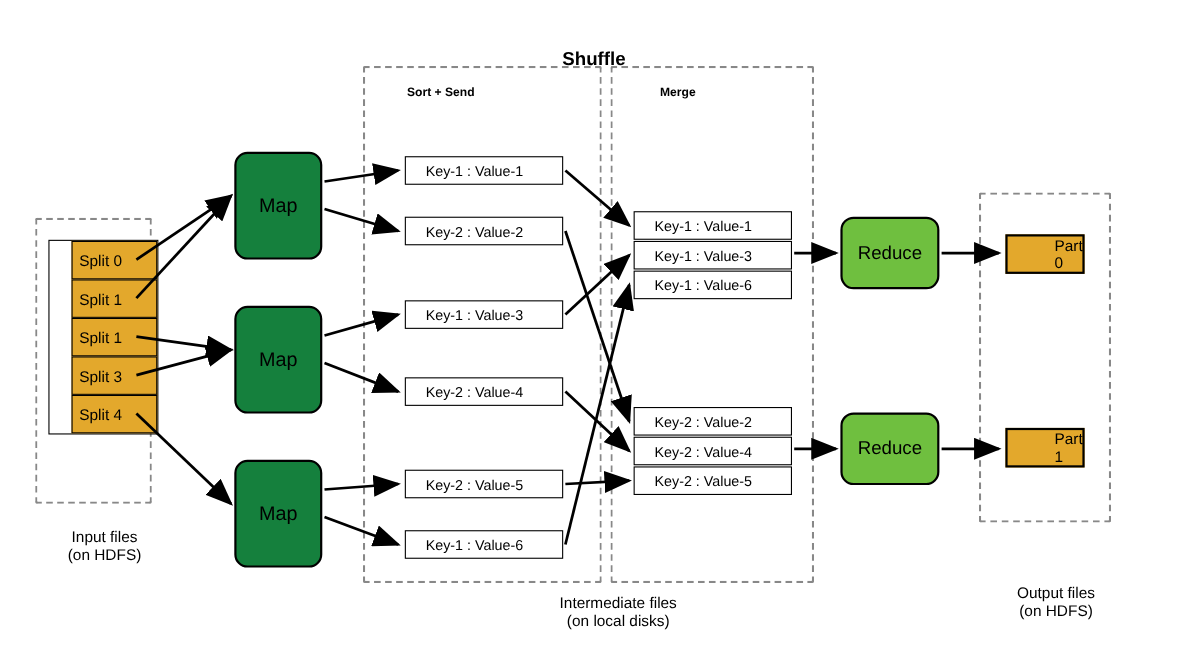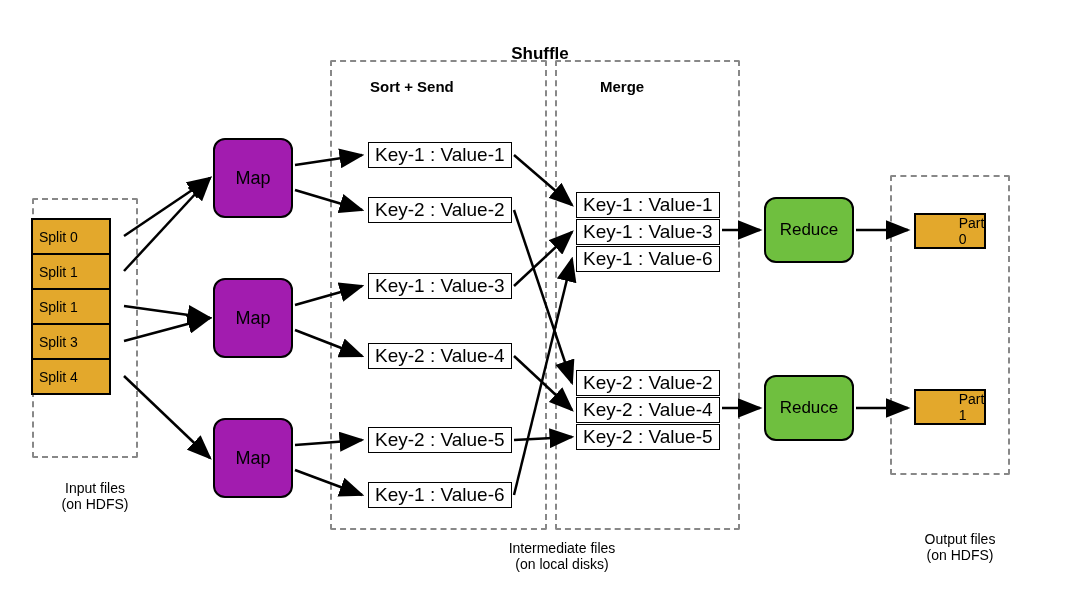--- a/index.html
+++ b/index.html
@@ -21,21 +21,21 @@
     position: absolute;
   }
   .title {
     font-weight: bold;
     font-size: 17px;
     text-align: center;
   }
   .phase-title {
     position: absolute;
     font-weight: bold;
-    font-size: 15px;
+    font-size: 11px;
     text-align: center;
   }
   .caption {
     font-size: 14px;
     text-align: center;
     color: #000;
   }
   .dash-box {
     position: absolute;
     border: 2px dashed #888;
@@ -51,25 +51,25 @@
     width: 78px;
     height: 35px;
     font-size: 14px;
     display: flex;
     align-items: center;
     padding-left: 6px;
     color: #000;
   }
   .map-box {
     position: absolute;
-    background: #a21caf;
+    background: #15803d;
     border: 2px solid #000;
     border-radius: 12px;
     width: 80px;
-    height: 80px;
+    height: 98px;
     display: flex;
     align-items: center;
     justify-content: center;
     font-size: 18px;
     color: #000;
   }
   .reduce-box {
     position: absolute;
     background: #6fbf3f;
     border: 2px solid #000;
@@ -82,24 +82,24 @@
     font-size: 17px;
     color: #000;
     text-align: right;
   }
   .kv-box {
     position: absolute;
     background: #fff;
     border: 1px solid #000;
     width: 144px;
     height: 26px;
-    font-size: 19px;
-    display: flex;
-    align-items: center;
-    padding-left: 6px;
+    font-size: 13px;
+    display: flex;
+    align-items: center;
+    padding-left: 18px;
   }
   .part-box {
     position: absolute;
     background: #e3a82c;
     border: 2px solid #000;
     width: 72px;
     height: 36px;
     display: flex;
     align-items: center;
     justify-content: center;
@@ -123,21 +123,21 @@
   <div class="title" style="left:490px; top:44px; width:100px;">Shuffle</div>
 
   <div class="dash-box" style="left:330px; top:60px; width:217px; height:470px;"></div>
   <div class="dash-box" style="left:555px; top:60px; width:185px; height:470px;"></div>
 
   <div class="phase-title" style="left:370px; top:78px;">Sort + Send</div>
   <div class="phase-title" style="left:600px; top:78px;">Merge</div>
 
   <div class="dash-box" style="left:32px; top:198px; width:106px; height:260px;"></div>
 
-  <div class="split-table" style="left:31px; top:218px;">
+  <div class="split-table" style="left:44px; top:218px;padding-left:20px;">
     <div class="split-cell">Split 0</div>
     <div class="split-cell">Split 1</div>
     <div class="split-cell">Split 1</div>
     <div class="split-cell">Split 3</div>
     <div class="split-cell">Split 4</div>
   </div>
   <div class="caption" style="left:45px; top:480px; width:100px;">
     <span>Input files</span><br>
     <span>(on HDFS)</span>
   </div>

